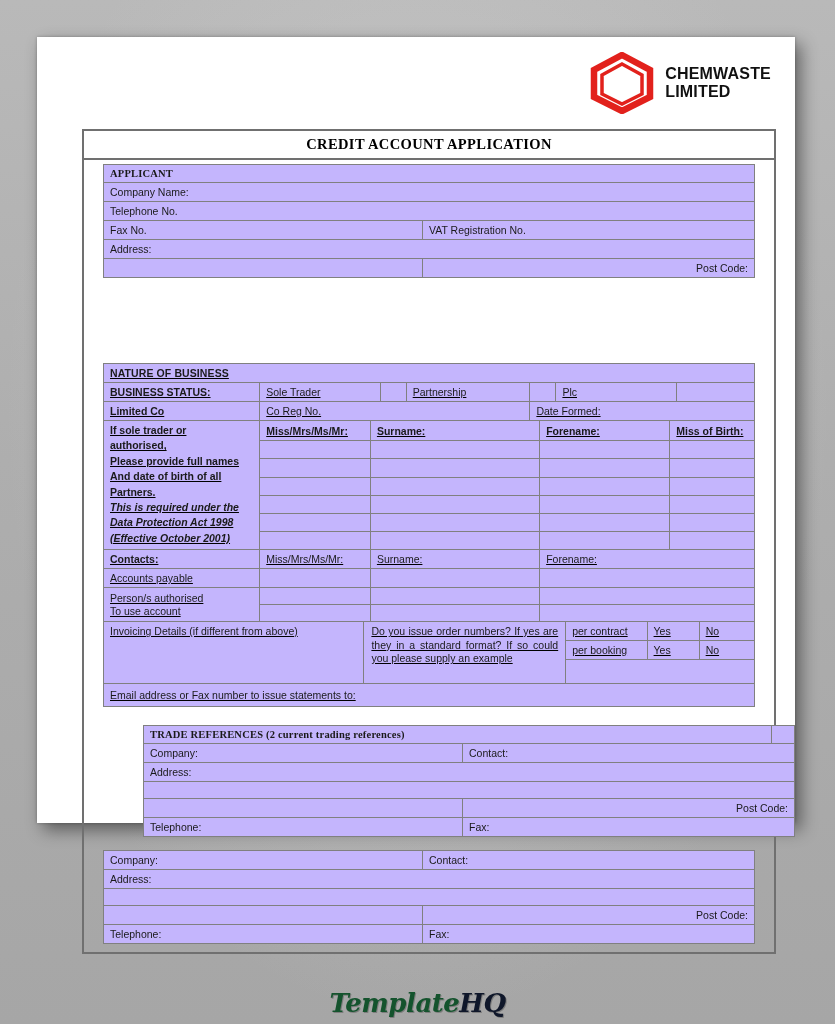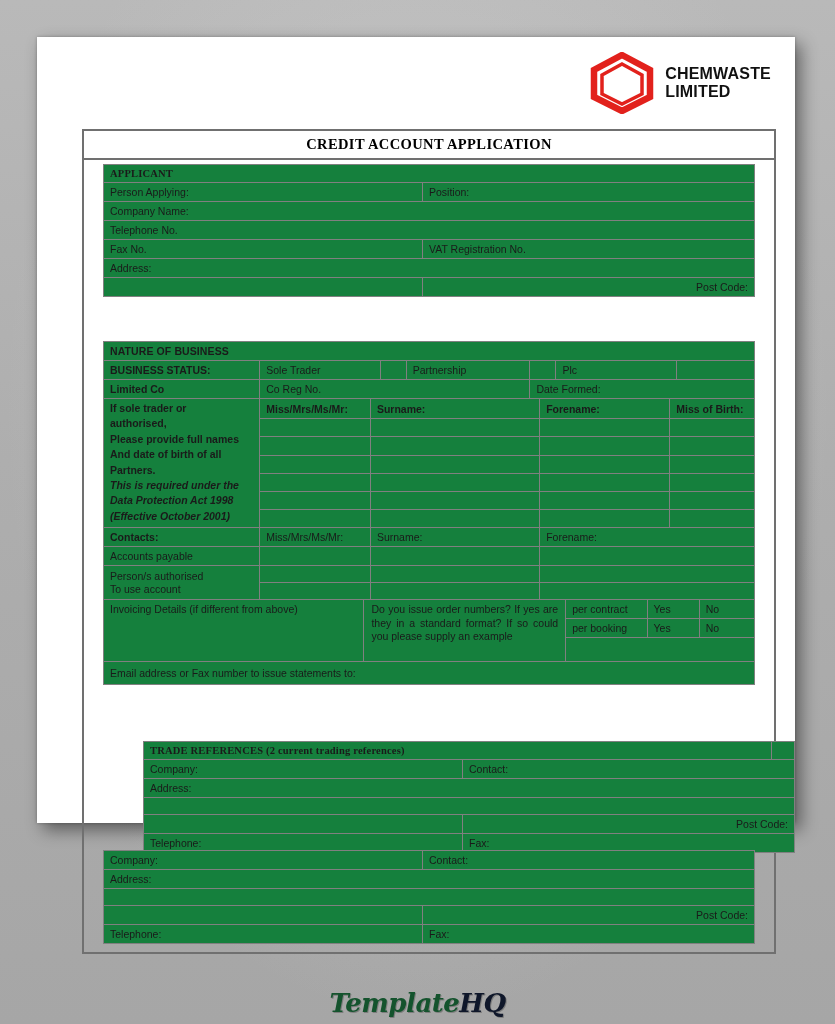--- a/index.html
+++ b/index.html
@@ -84,21 +84,21 @@
     font-size: 14.5px;
     letter-spacing: 0.4px;
     color: #000;
   }
 
   
   table.ft {
     border-collapse: collapse;
     table-layout: fixed;
     width: 100%;
-    background: #15803d;
+    background: #c4b5fd;
   }
   table.ft td {
     border: 1px solid #808080;
     font-size: 10.5px;
     color: #1a1a1a;
     padding: 3px 6px;
     vertical-align: middle;
     height: 17px;
     box-sizing: border-box;
     overflow: hidden;
@@ -119,22 +119,22 @@
     font-family: "Liberation Sans", sans-serif;
     font-weight: bold;
     font-size: 14px;
     letter-spacing: 0.1px;
   }
 
   
   .blk { position: absolute; }
 
   #applicant-block { left: 66px; top: 127px; width: 652px; }
-  #nature-block   { left: 66px; top: 304px; width: 652px; }
-  #trade1-block   { left: 66px; top: 704px; width: 652px; padding-left: 40px; }
+  #nature-block   { left: 66px; top: 326px; width: 652px; text-decoration: underline; }
+  #trade1-block   { left: 66px; top: 688px; width: 652px; padding-left: 40px; }
   #trade2-block   { left: 66px; top: 813px; width: 652px; }
 
   .hdr-row td {
     height: 26px;
     padding-left: 8px;
   }
   .tall td { height: 22px; }
 
   
   .instr {
@@ -208,24 +208,20 @@
 
   <div class="blk" id="applicant-block">
     <table class="ft">
       <colgroup>
         <col style="width:49%">
           <col style="width:51%">
       </colgroup>
       <tbody>
         <tr class="hdr-row">
           <td colspan="2" class="sec-hdr-serif">APPLICANT</td>
-        </tr>
-        <tr class="tall">
-          <td>Person Applying:</td>
-          <td>Position:</td>
         </tr>
         <tr class="tall">
           <td colspan="2">Company Name:</td>
         </tr>
         <tr class="tall">
           <td colspan="2">Telephone No.</td>
         </tr>
         <tr class="tall">
           <td>Fax No.</td>
           <td>VAT Registration No.</td>

